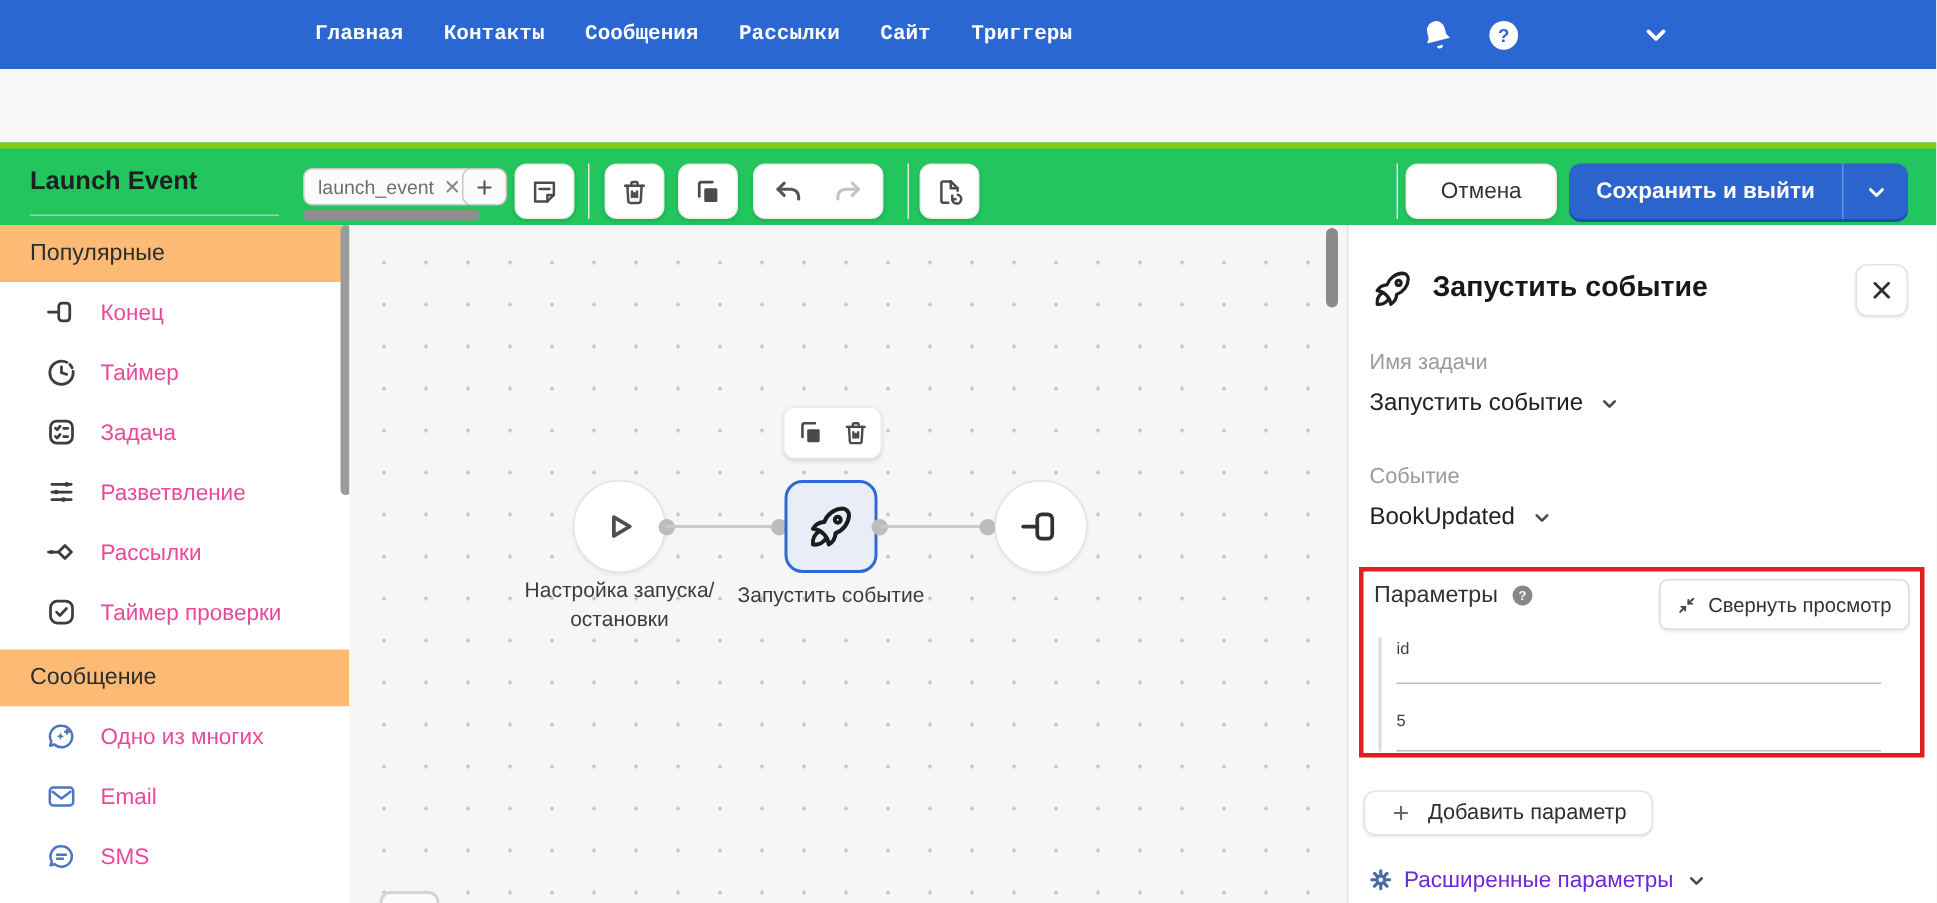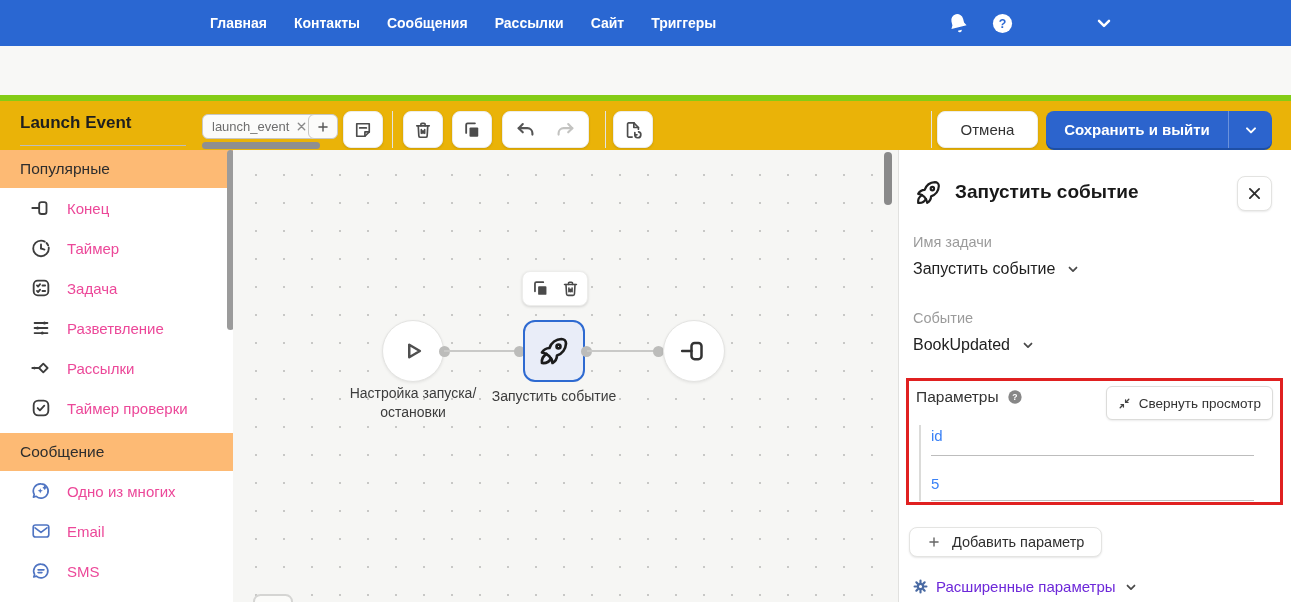--- a/index.html
+++ b/index.html
@@ -3,26 +3,26 @@
 <meta charset="utf-8">
 <style>
 * { margin:0; padding:0; box-sizing:border-box; }
 html,body { width:1291px; height:602px; }
 #app { position:relative; width:1291px; height:602px; overflow:hidden;
   background:#f8f8f6; font-family:"Liberation Sans", sans-serif; }
 
 
 .topbar { position:absolute; left:0; top:0; width:1291px; height:46px;
   background:#2a67d2; display:flex; align-items:center; gap:27px; padding-left:210px; }
-.nav-item { color:#fff; font-size:14px; font-weight:bold; cursor:pointer; white-space:nowrap; }
+.nav-item { color:#fff; font-size:14px; font-weight:bold; cursor:pointer; white-space:nowrap;font-family:Liberation Mono, monospace; }
 .top-icon { position:absolute; top:0; height:46px; display:flex; align-items:center; color:#fff; cursor:pointer; }
 
 
 .toolbar { position:absolute; left:0; top:95px; width:1291px; height:55px;
-  background:#eab308; border-top:6px solid #84cc16; }
+  background:#22c55e; border-top:4px solid #84cc16; }
 .page-title { position:absolute; left:20px; top:12px; font-size:17px; font-weight:bold; color:#1f1f1f; }
 .title-underline { position:absolute; left:20px; top:44px; width:166px; height:1px; background:#bdbdbd; }
 .tag-chip { position:absolute; left:202px; top:13px; height:25px; background:#fbfbfa;
   border:1px solid #c7c7c5; border-radius:6px; display:flex; align-items:center; gap:7px;
   padding:0 9px; font-size:13px; color:#6e6e6e; cursor:pointer; }
 .add-chip { position:absolute; left:308px; top:13px; width:30px; height:25px; background:#fbfbfa;
   border:1px solid #c7c7c5; border-radius:6px; display:flex; align-items:center; justify-content:center;
   color:#555; cursor:pointer; }
 .h-scroll { position:absolute; left:202px; top:41px; width:118px; height:7px; background:#8f8f8f; border-radius:4px; cursor:pointer; }
 .tbtn { position:absolute; top:10px; height:37px; background:#fff; border:1px solid #ececea;
@@ -84,21 +84,21 @@
 
 .red-box { position:absolute; left:7px; top:228px; width:377px; height:127px;
   border:3px solid #e02020; }
 .params-row { position:absolute; left:7px; top:7px; display:flex; align-items:center; gap:8px; }
 .params-label { font-size:15.5px; color:#333; }
 .collapse-btn { position:absolute; right:7px; top:5px; height:25px; background:#fff;
   border:1px solid #dcdcda; border-radius:6px; box-shadow:0 1px 2px rgba(0,0,0,.08);
   display:flex; align-items:center; gap:8px; padding:16px 11px; cursor:pointer; }
 .collapse-btn span { font-size:13.5px; color:#333; }
 .vline { position:absolute; left:10px; top:44px; width:2px; height:76px; background:#dbdbd9; }
-.param-text { position:absolute; left:22px; font-size:15px; color:#3b82f6; }
+.param-text { position:absolute; left:22px; font-size:11px; color:#404040; }
 .underline { position:absolute; left:22px; width:323px; height:1px; background:#bdbdbd; }
 
 .add-param-btn { position:absolute; left:10px; top:377px; height:30px; background:#fff;
   border:1px solid #e4e4e2; border-radius:8px; box-shadow:0 1px 2px rgba(0,0,0,.1);
   display:flex; align-items:center; gap:11px; padding:0 17px; cursor:pointer; }
 .add-param-btn span { font-size:14.5px; color:#2f2f2f; }
 .advanced-row { position:absolute; left:14px; top:428px; display:flex; align-items:center; gap:8px; cursor:pointer; }
 .advanced-row .adv-label { font-size:15px; color:#6d28d9; }
 svg { display:block; }
 </style>

